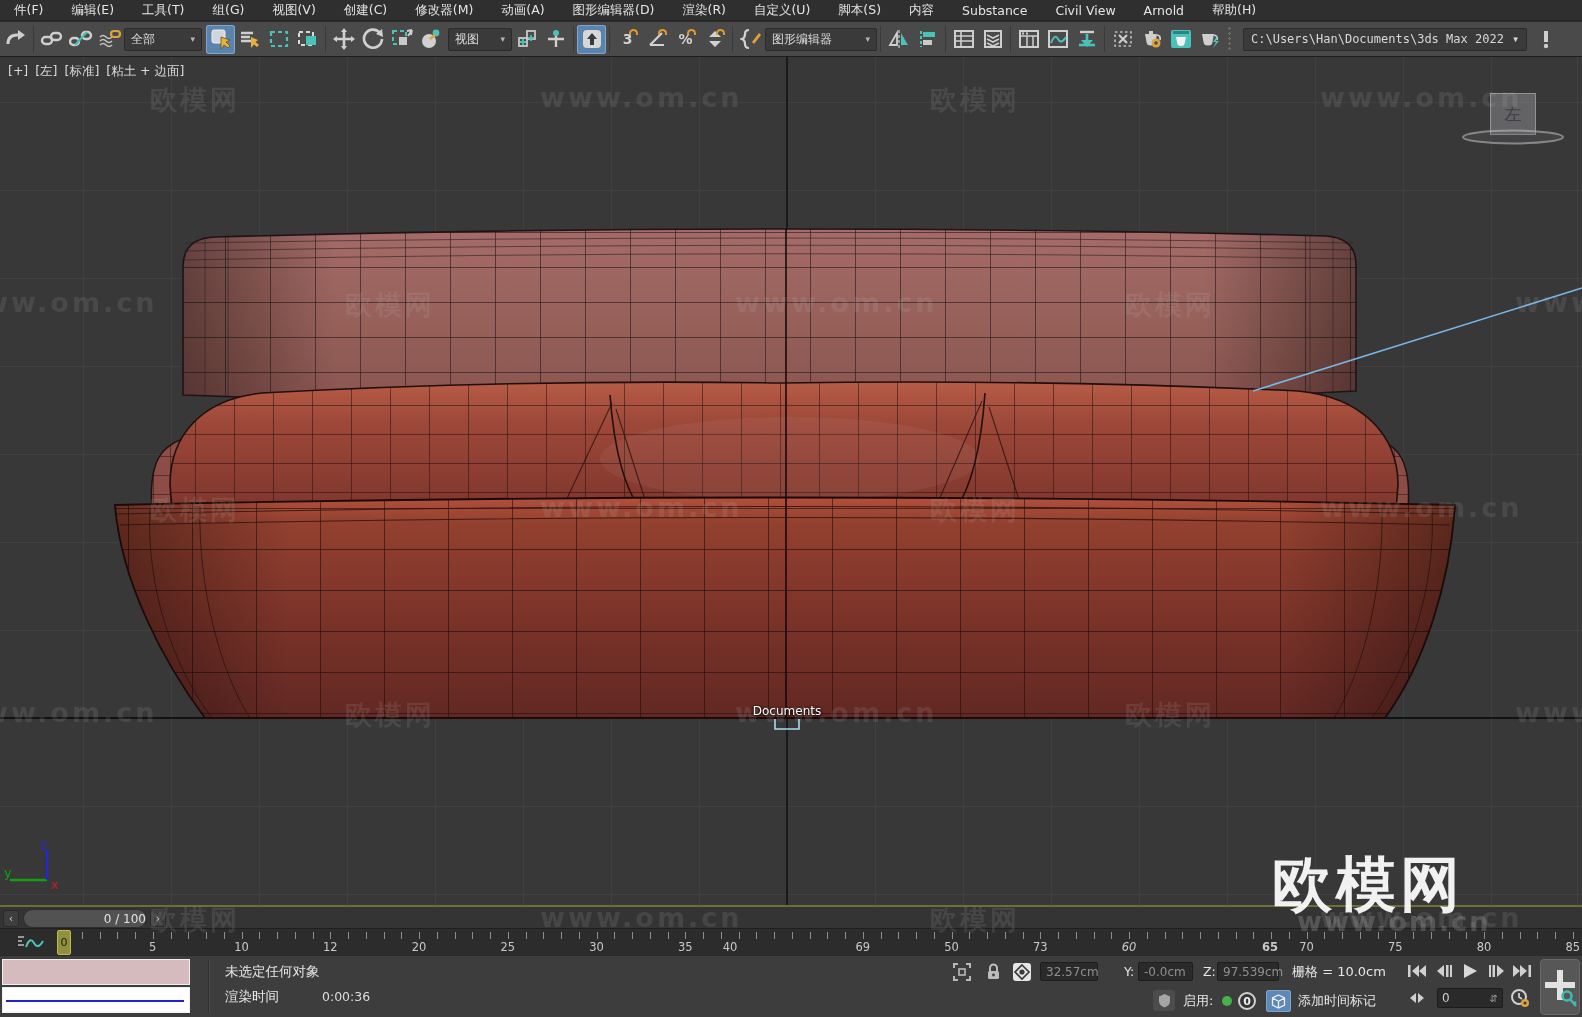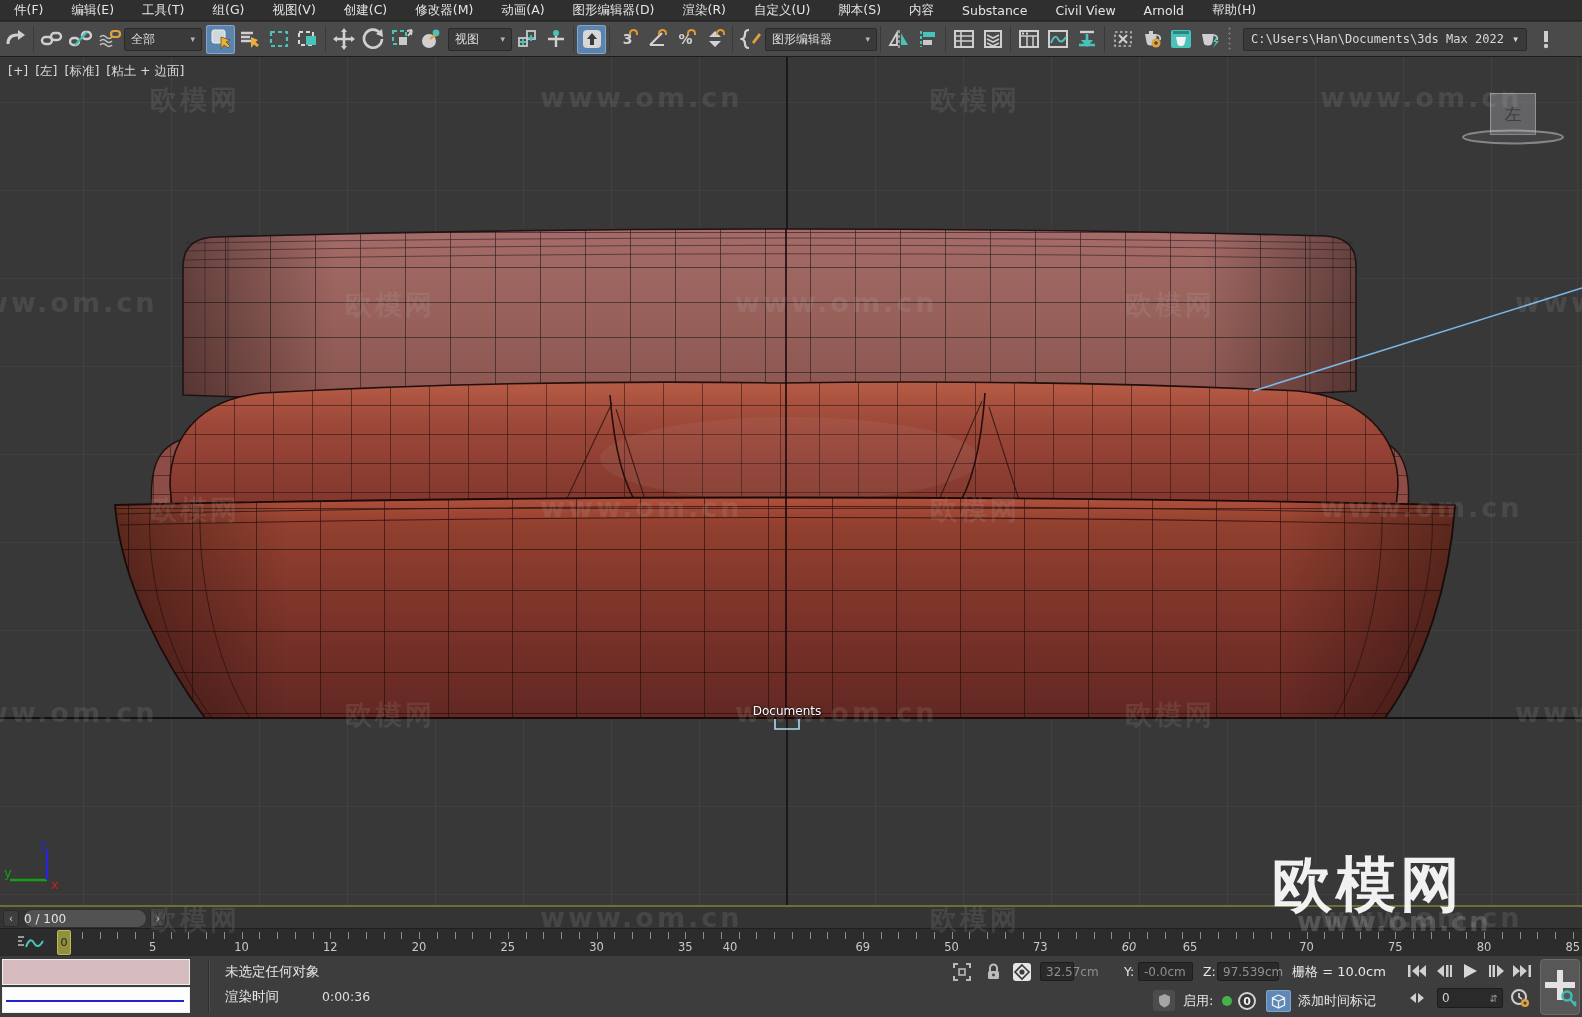--- a/index.html
+++ b/index.html
@@ -40,21 +40,21 @@
 
   
   .wm-layer{position:absolute;inset:0;z-index:50;pointer-events:none}
   .wm{position:absolute;font-weight:bold;font-size:27px;letter-spacing:3px;color:rgba(195,195,195,.13);white-space:nowrap}
   .wm-big{position:absolute;left:1272px;top:845px;font-size:60px;font-weight:bold;letter-spacing:4px;color:rgba(255,255,255,.93);white-space:nowrap}
   .wm-big-url{position:absolute;left:1297px;top:906px;font-size:27px;font-weight:bold;letter-spacing:2px;color:rgba(255,255,255,.17);white-space:nowrap}
 
   
   .trackrow{position:absolute;left:0;top:905px;width:100%;height:23px;background:#343434;border-top:2px solid #6f6f35}
   .tr-btn{position:absolute;top:3px;width:16px;height:17px;background:#3e3e3e;border:1px solid #2a2a2a;border-radius:3px;color:#c9c9c9;font-size:11px;display:flex;align-items:center;justify-content:center}
-  .tr-capsule{position:absolute;left:23px;top:2px;width:124px;height:19px;background:#525252;border:1px solid #2e2e2e;border-radius:10px;display:flex;align-items:center;justify-content:flex-start;font-size:12px;color:#e2e2e2}
+  .tr-capsule{position:absolute;left:23px;top:2px;width:124px;height:19px;background:#525252;border:1px solid #2e2e2e;border-radius:10px;display:flex;align-items:center;justify-content:flex-end;font-size:12px;color:#e2e2e2}
 
   
   .ruler{position:absolute;left:0;top:928px;width:100%;height:27px;background:#2c2c2c;border-top:1px solid #202020}
   .mce-btn{position:absolute;left:12px;top:2px;width:38px;height:23px;display:flex;align-items:center;justify-content:center}
   .tick{position:absolute;top:3px;width:1px;height:7px;background:#8d8d8d}
   .tick-label{position:absolute;top:11px;transform:translateX(-50%);font-size:11.5px;color:#c9c9c9}
   .time-handle{position:absolute;left:57px;top:1px;width:14px;height:25px;background:#90903e;border:1px solid #bcbc4e;border-radius:2px;color:#1d1d1d;font-size:11px;display:flex;align-items:center;justify-content:center}
 
   
   .statusbar{position:absolute;left:0;top:955px;width:100%;height:62px;background:#3d3d3d;border-top:1px solid #2a2a2a;font-size:13px}
@@ -551,21 +551,21 @@
       <div class="tick-label" style="left: 330.25px;">12</div>
       <div class="tick-label" style="left: 419px;">20</div>
       <div class="tick-label" style="left: 507.75px;">25</div>
       <div class="tick-label" style="left: 596.5px;">30</div>
       <div class="tick-label" style="left: 685.25px;">35</div>
       <div class="tick-label" style="left: 730px;">40</div>
       <div class="tick-label" style="left: 862.75px;">69</div>
       <div class="tick-label" style="left: 951.5px;">50</div>
       <div class="tick-label" style="left: 1040.25px;">73</div>
       <div class="tick-label" style="left: 1129px; font-style: italic;">60</div>
-      <div class="tick-label" style="left: 1190px;">65</div>
+      <div class="tick-label" style="left: 1270px; font-weight: bold;">65</div>
       <div class="tick-label" style="left: 1306.5px;">70</div>
       <div class="tick-label" style="left: 1395.25px;">75</div>
       <div class="tick-label" style="left: 1484px;">80</div>
       <div class="tick-label" style="left: 1572.75px;">85</div>
     </div>
   <div class="time-handle">
       <span>0</span>
     </div>
 </div>
 
@@ -595,21 +595,21 @@
   </div>
   <div class="sb-ibtn" style="left:1010px;top:5px;width:24px;height:22px">
     <svg width="20" height="20" viewBox="0 0 20 20">
         <rect x="1" y="1" width="18" height="18" rx="3" fill="#e6e6e6"></rect>
         <path d="M10 3 L17 10 L10 17 L3 10 Z" fill="none" stroke="#3a3a3a" stroke-width="1.6"></path>
         <circle cx="10" cy="10" r="2.6" fill="#3a3a3a"></circle>
       </svg>
   </div>
 
   <div class="sb-text" style="left:1040px;top:8px;font-size:12.5px">X:</div>
-  <div class="coordfield" style="left:1040px;width:34px">
+  <div class="coordfield" style="left:1040px;width:58px">
       <span>32.57cm</span>
     </div>
   <div class="sb-text" style="left:1124px;top:8px;font-size:12.5px">Y:</div>
   <div class="coordfield" style="left:1138px;width:55px">
       <span>-0.0cm</span>
     </div>
   <div class="sb-text" style="left:1203px;top:8px;font-size:12.5px">Z:</div>
   <div class="coordfield" style="left:1217px;width:62px">
       <span>97.539cm</span>
     </div>

